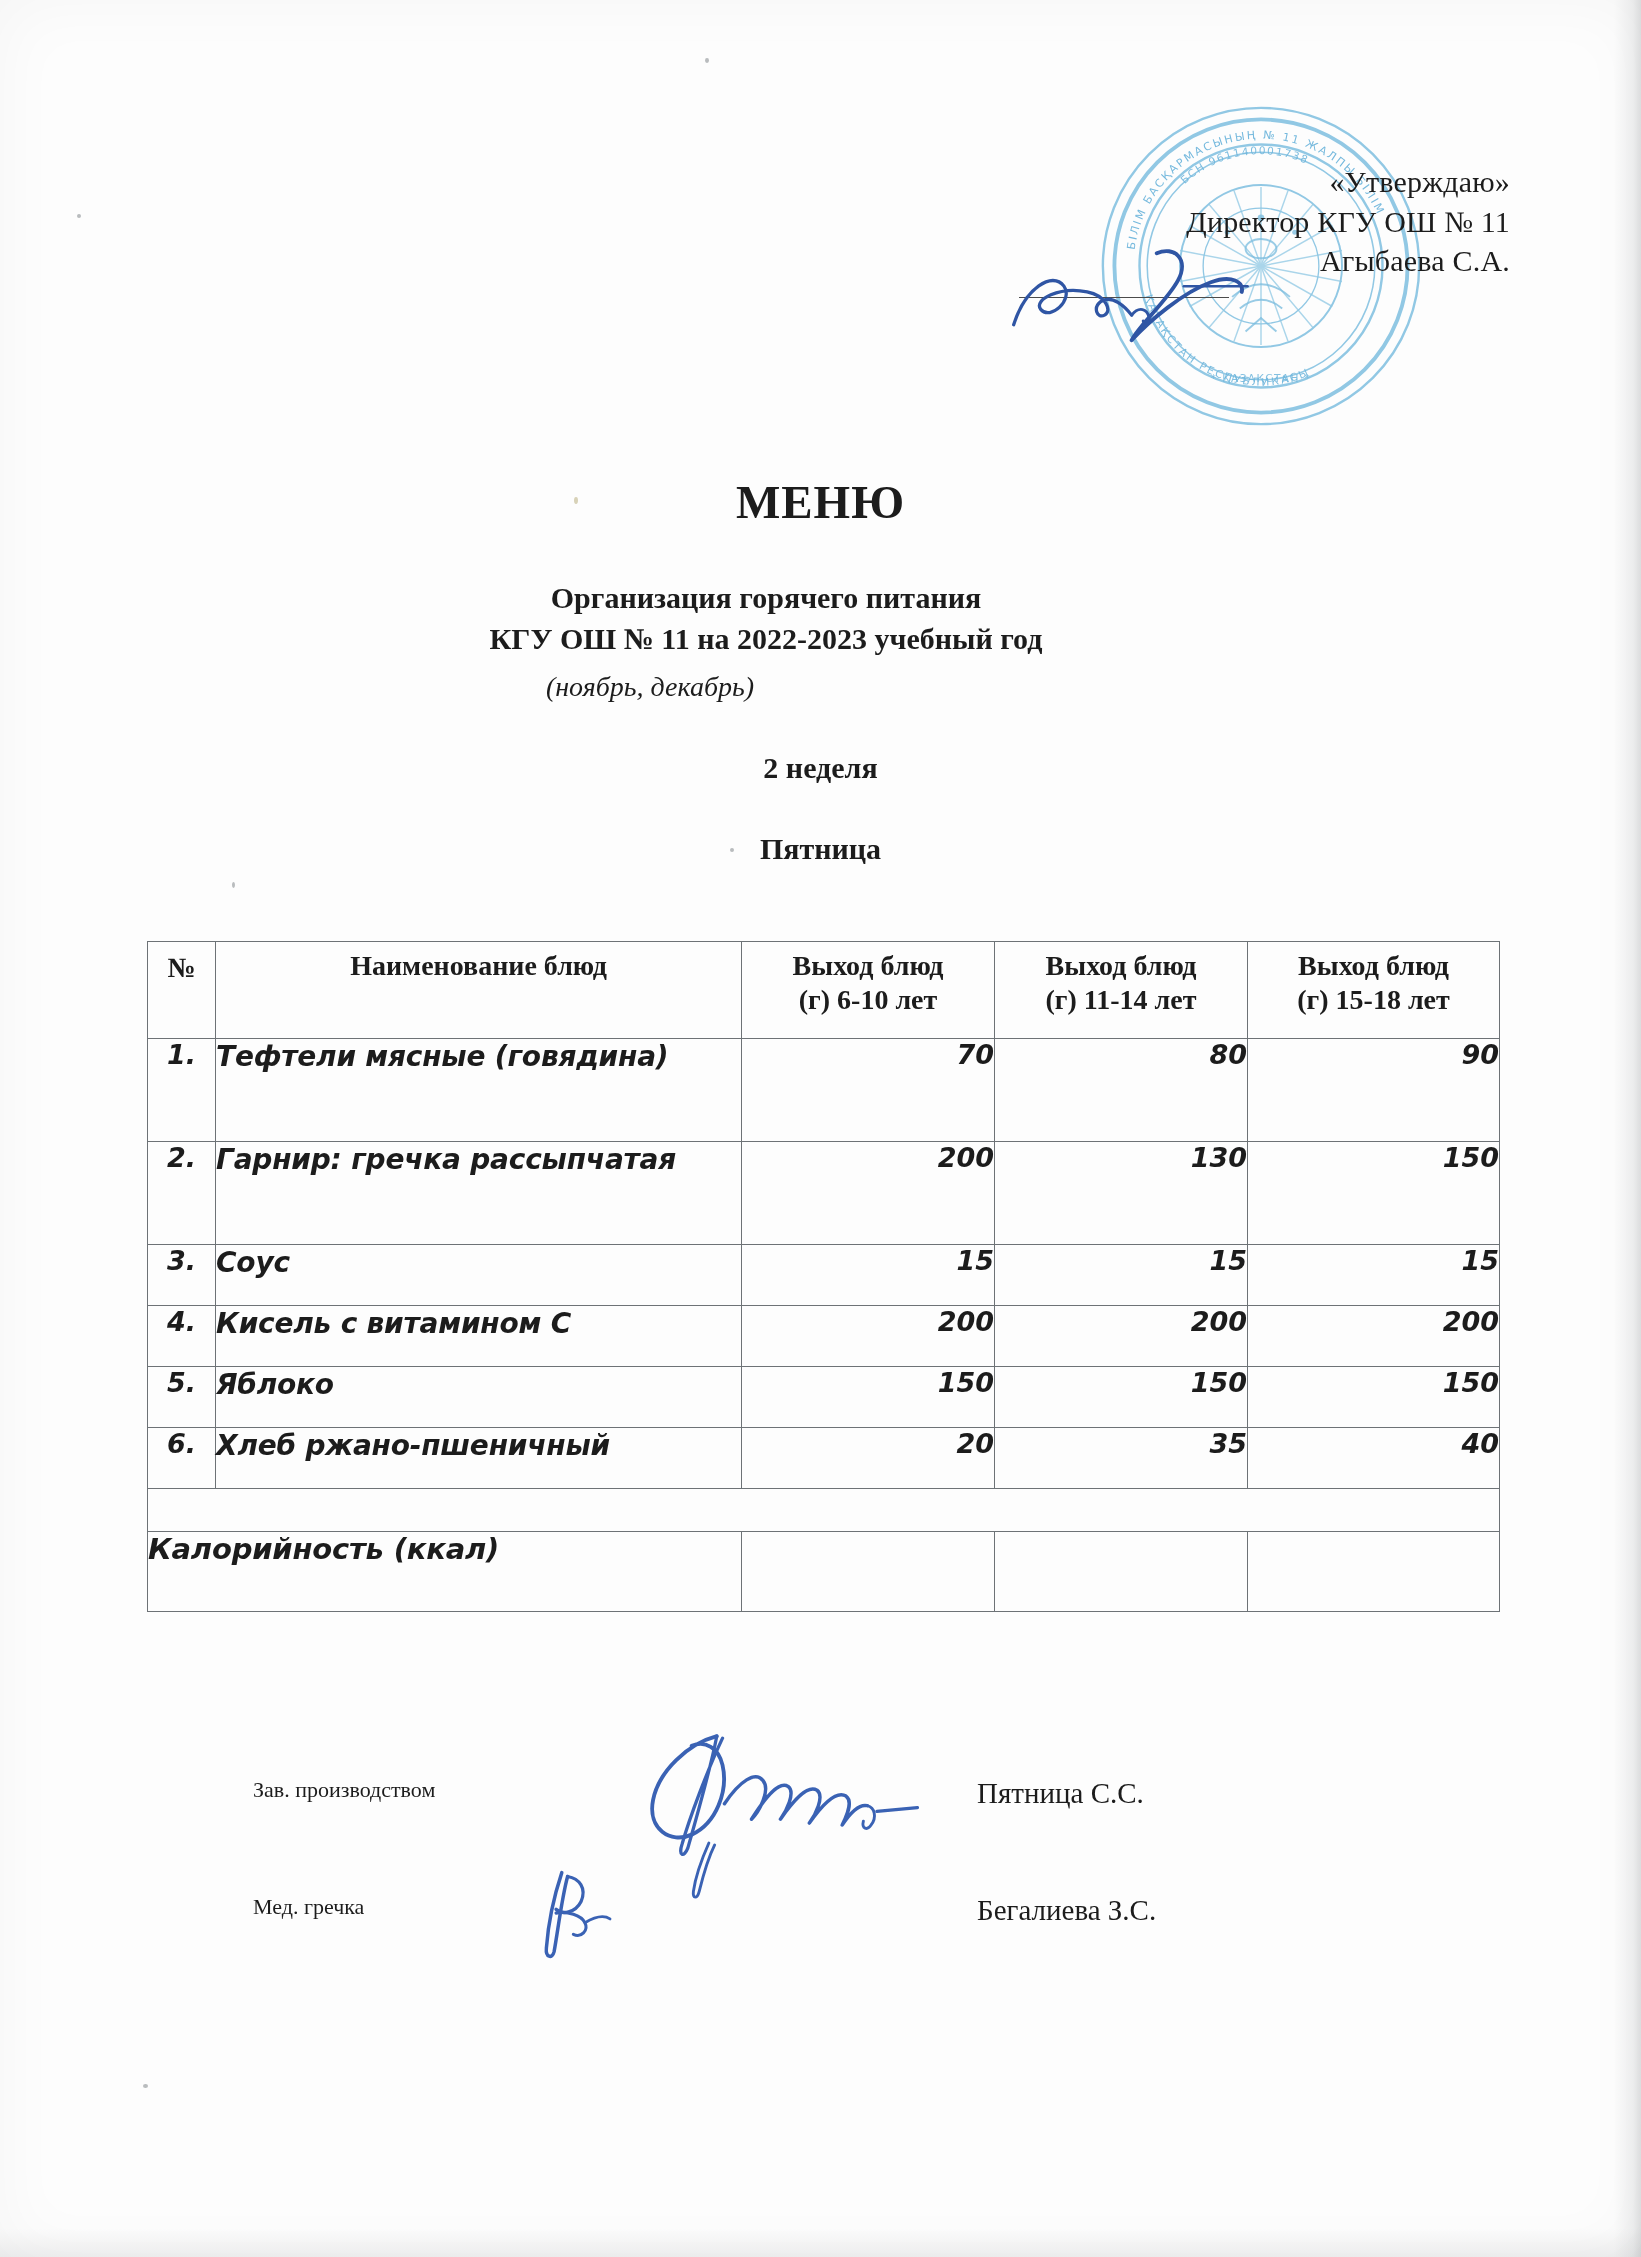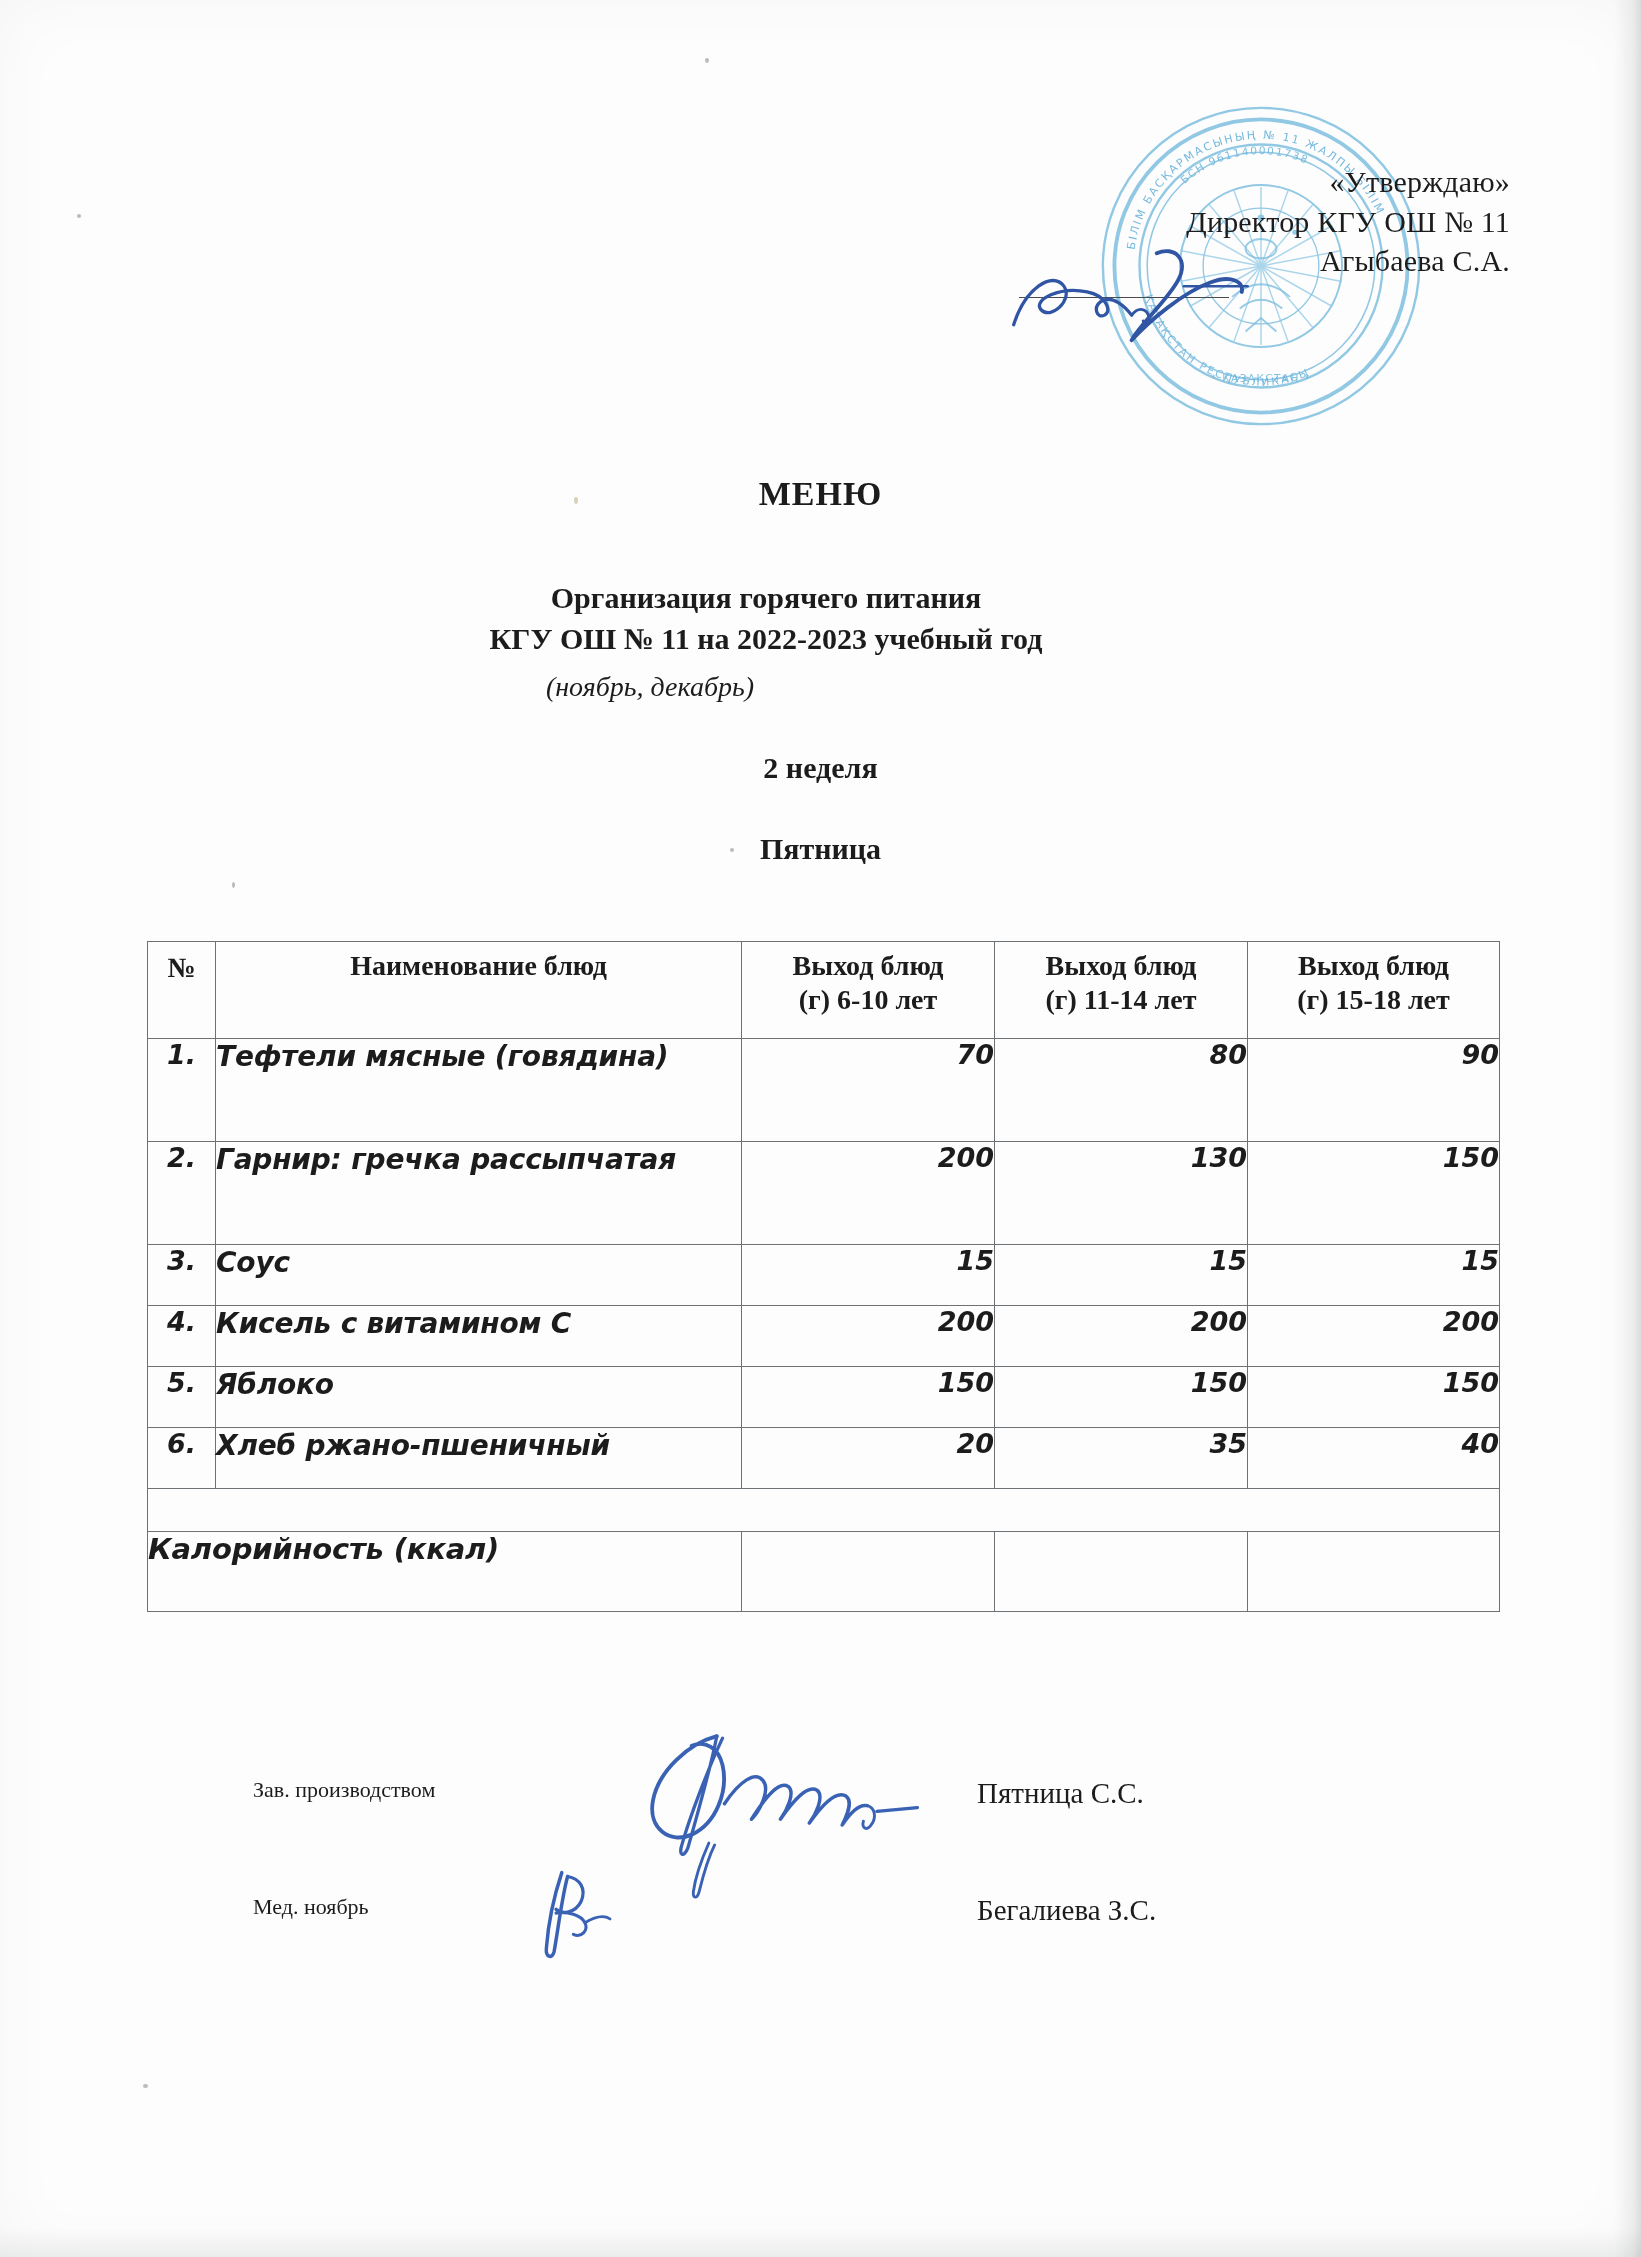--- a/index.html
+++ b/index.html
@@ -82,21 +82,21 @@
     height: 116px;
     pointer-events: none;
   }
 
   
   .doc-title {
     position: absolute;
     left: 0; top: 475px;
     width: 1641px;
     text-align: center;
-    font-size: 34px;
+    font-size: 47px;
     font-weight: bold;
     letter-spacing: 1px;
   }
   .subtitle {
     position: absolute;
     left: 8px; top: 577px;
     width: 1516px;
     text-align: center;
     font-size: 30px;
     font-weight: bold;
@@ -413,21 +413,21 @@
                  C 142,90 156,72 166,78 C 174,84 164,104 158,112
                  C 172,92 186,76 196,82 C 204,88 194,108 188,116
                  C 202,96 216,82 226,88 C 234,94 226,110 222,118
                  C 230,106 240,96 248,98" stroke-width="3.6"></path>
         <path d="M 248,98 C 256,100 258,110 252,118 C 248,124 242,122 244,114" stroke-width="3"></path>
         <path d="M 258,104 L 300,100" stroke-width="3.4"></path>
       </g>
     </svg>
   </div>
 
-  <div class="sig-role role-2">Мед. ноябрь</div>
+  <div class="sig-role role-2">Мед. гречка</div>
   <div class="sig-name name-2">Бегалиева З.С.</div>
   <div class="sig-ink ink-2">
     <svg width="135" height="106" viewBox="0 0 140 110" aria-hidden="true">
       <g fill="none" stroke="#3a62b4" stroke-linecap="round" stroke-linejoin="round">
         <path d="M 34,10 C 26,34 20,62 18,88 C 17,98 24,100 26,92
                  C 30,70 34,36 40,14" stroke-width="3.6"></path>
         <path d="M 40,14 C 52,16 60,26 54,40 C 48,52 34,54 28,48" stroke-width="3.4"></path>
         <path d="M 28,52 C 40,50 54,54 58,62 C 62,70 54,78 46,74" stroke-width="3.2"></path>
         <path d="M 58,62 C 68,56 78,54 84,58" stroke-width="3"></path>
       </g>

